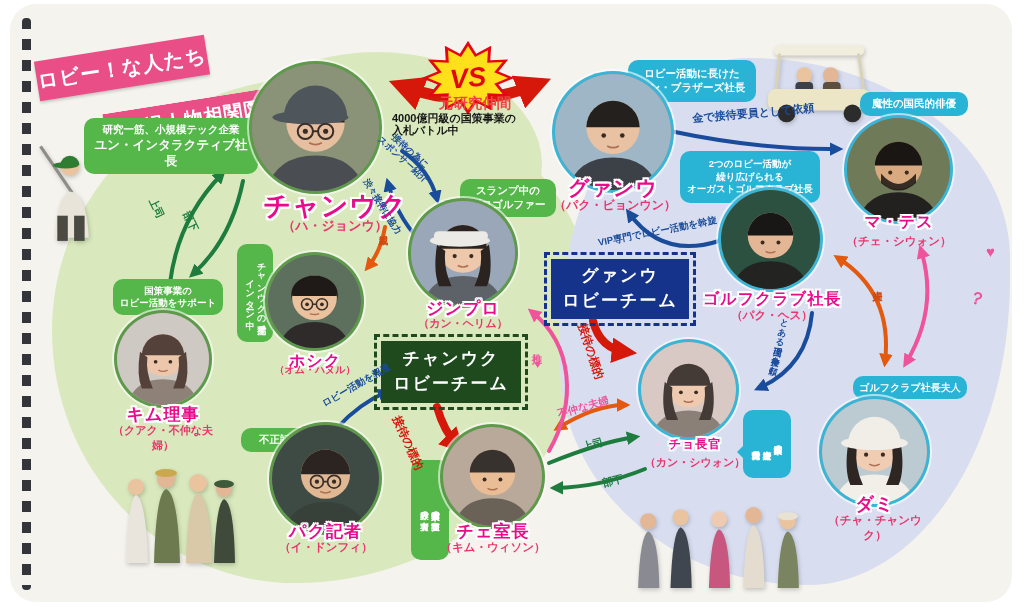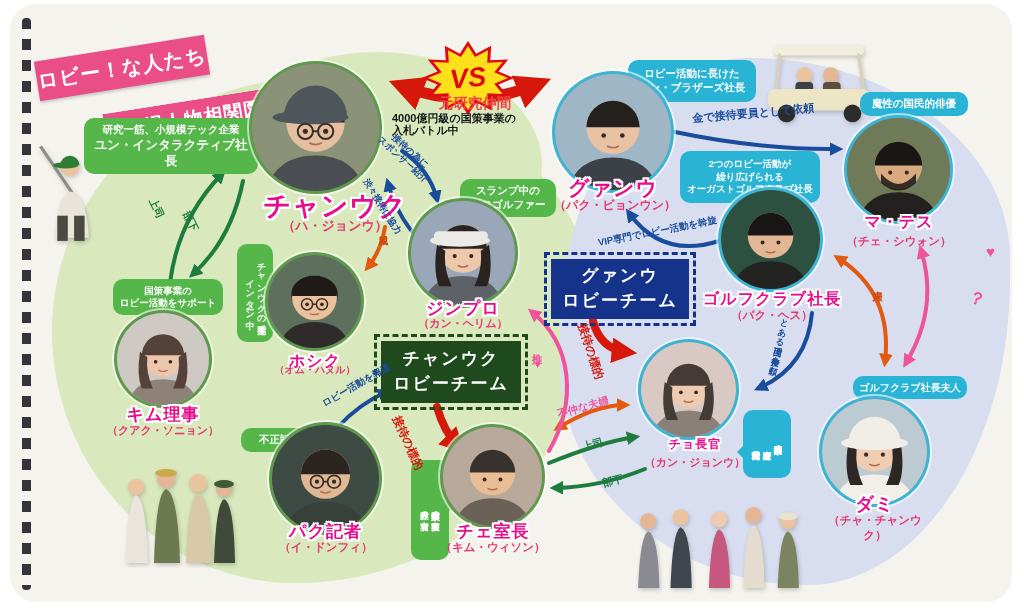--- a/index.html
+++ b/index.html
@@ -304,21 +304,21 @@
       <path d="M10,102 q8,-30 40,-30 q32,0 40,30 z" fill="var(--top)"></path>
       <circle cx="50" cy="46" r="23" fill="var(--skin)"></circle>
         <path d="M27,46 a23,23 0 0 1 46,0 z" fill="var(--hair)"></path>
       <path class="locks" d="M25,42 q-4,26 2,40 l12,0 q-8,-18 -6,-34 z M75,42 q4,26 -2,40 l-12,0 q8,-18 6,-34 z" fill="var(--hair)"></path>
       <circle cx="42" cy="53" r="2" fill="#3a2b22"></circle>
         <circle cx="58" cy="53" r="2" fill="#3a2b22"></circle>
         <path d="M45,62 q5,3 10,0" stroke="#b06f52" stroke-width="1.5" fill="none"></path>
     </svg>
   </div>
   <div class="cname" style="left:113px;top:403px;width:100px;font-size:17px;">キム理事</div>
-  <div class="aname" style="left:103px;top:423px;width:120px;font-size:11px;">（クアク・ソニョン）</div>
+  <div class="aname" style="left:103px;top:423px;width:120px;font-size:11px;">（クアク・不仲な夫婦）</div>
 
   <div class="bub bub-g tail-br" style="left:241px;top:428px;width:78px;height:24px;font-size:10.5px;">
     <span>不正記者</span>
   </div>
   <div class="pc ring-g av-pak glass" style="left:272px;top:425px;width:107px;height:107px;">
     <svg viewBox="0 0 100 100" preserveAspectRatio="xMidYMid slice">
         <rect width="100" height="100" fill="var(--bg)"></rect>
       <path d="M10,102 q8,-30 40,-30 q32,0 40,30 z" fill="var(--top)"></path>
       <circle cx="50" cy="46" r="23" fill="var(--skin)"></circle>
         <path d="M27,46 a23,23 0 0 1 46,0 z" fill="var(--hair)"></path>
@@ -413,21 +413,21 @@
       <path d="M10,102 q8,-30 40,-30 q32,0 40,30 z" fill="var(--top)"></path>
       <circle cx="50" cy="46" r="23" fill="var(--skin)"></circle>
         <path d="M27,46 a23,23 0 0 1 46,0 z" fill="var(--hair)"></path>
       <path class="locks" d="M25,42 q-4,26 2,40 l12,0 q-8,-18 -6,-34 z M75,42 q4,26 -2,40 l-12,0 q8,-18 6,-34 z" fill="var(--hair)"></path>
       <circle cx="42" cy="53" r="2" fill="#3a2b22"></circle>
         <circle cx="58" cy="53" r="2" fill="#3a2b22"></circle>
         <path d="M45,62 q5,3 10,0" stroke="#b06f52" stroke-width="1.5" fill="none"></path>
     </svg>
   </div>
   <div class="cname" style="left:645px;top:436px;width:100px;font-size:12px;">チョ長官</div>
-  <div class="aname" style="left:635px;top:455px;width:120px;font-size:11px;">（カン・ジョンウ）</div>
+  <div class="aname" style="left:635px;top:455px;width:120px;font-size:11px;">（カン・シウォン）</div>
   <div class="bub bub-t bub-v tail-l" style="left:743px;top:410px;width:48px;height:68px;font-size:8.5px;">
     <span>国策事業の</span>
     <span>決定権者</span>
     <span>汚職長官</span>
   </div>
 
   <div class="bub bub-t tail-bl" style="left:853px;top:376px;width:114px;height:23px;font-size:10px;">
     <span>ゴルフクラブ社長夫人</span>
   </div>
   <div class="pc ring-b av-dami cap long" style="left:822px;top:399px;width:105px;height:105px;">

